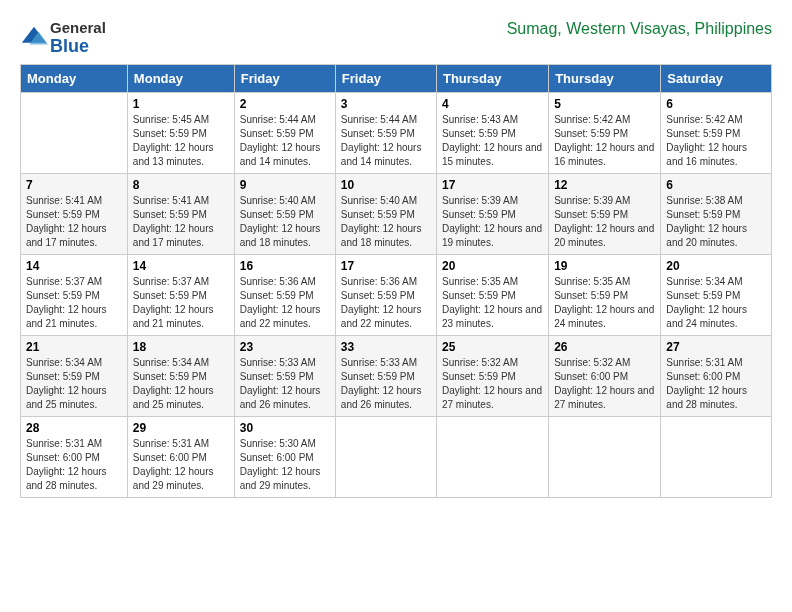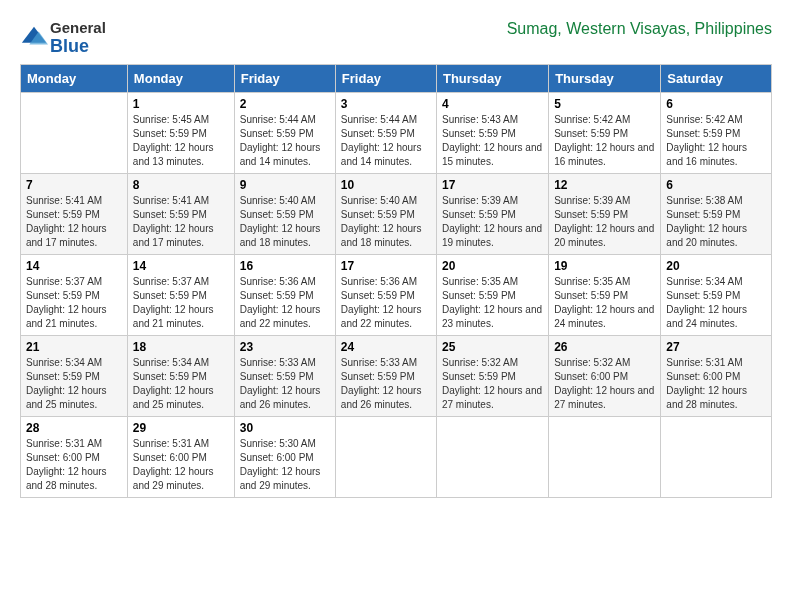--- a/index.html
+++ b/index.html
@@ -152,21 +152,21 @@
         <td><span class="day-num">16</span><span class="day-info">Sunrise: 5:36 AM<br>Sunset: 5:59 PM<br>Daylight: 12 hours and 22 minutes.</span></td>
         <td><span class="day-num">17</span><span class="day-info">Sunrise: 5:36 AM<br>Sunset: 5:59 PM<br>Daylight: 12 hours and 22 minutes.</span></td>
         <td><span class="day-num">20</span><span class="day-info">Sunrise: 5:35 AM<br>Sunset: 5:59 PM<br>Daylight: 12 hours and 23 minutes.</span></td>
         <td><span class="day-num">19</span><span class="day-info">Sunrise: 5:35 AM<br>Sunset: 5:59 PM<br>Daylight: 12 hours and 24 minutes.</span></td>
         <td><span class="day-num">20</span><span class="day-info">Sunrise: 5:34 AM<br>Sunset: 5:59 PM<br>Daylight: 12 hours and 24 minutes.</span></td>
       </tr>
       <tr>
         <td><span class="day-num">21</span><span class="day-info">Sunrise: 5:34 AM<br>Sunset: 5:59 PM<br>Daylight: 12 hours and 25 minutes.</span></td>
         <td><span class="day-num">18</span><span class="day-info">Sunrise: 5:34 AM<br>Sunset: 5:59 PM<br>Daylight: 12 hours and 25 minutes.</span></td>
         <td><span class="day-num">23</span><span class="day-info">Sunrise: 5:33 AM<br>Sunset: 5:59 PM<br>Daylight: 12 hours and 26 minutes.</span></td>
-        <td><span class="day-num">24</span><span class="day-info">Sunrise: 5:33 AM<br>Sunset: 5:59 PM<br>Daylight: 12 hours and 26 minutes.</span></td>
+        <td><span class="day-num">33</span><span class="day-info">Sunrise: 5:33 AM<br>Sunset: 5:59 PM<br>Daylight: 12 hours and 26 minutes.</span></td>
         <td><span class="day-num">25</span><span class="day-info">Sunrise: 5:32 AM<br>Sunset: 5:59 PM<br>Daylight: 12 hours and 27 minutes.</span></td>
         <td><span class="day-num">26</span><span class="day-info">Sunrise: 5:32 AM<br>Sunset: 6:00 PM<br>Daylight: 12 hours and 27 minutes.</span></td>
         <td><span class="day-num">27</span><span class="day-info">Sunrise: 5:31 AM<br>Sunset: 6:00 PM<br>Daylight: 12 hours and 28 minutes.</span></td>
       </tr>
       <tr>
         <td><span class="day-num">28</span><span class="day-info">Sunrise: 5:31 AM<br>Sunset: 6:00 PM<br>Daylight: 12 hours and 28 minutes.</span></td>
         <td><span class="day-num">29</span><span class="day-info">Sunrise: 5:31 AM<br>Sunset: 6:00 PM<br>Daylight: 12 hours and 29 minutes.</span></td>
         <td><span class="day-num">30</span><span class="day-info">Sunrise: 5:30 AM<br>Sunset: 6:00 PM<br>Daylight: 12 hours and 29 minutes.</span></td>
         <td class="empty-cell"></td>
         <td class="empty-cell"></td>

